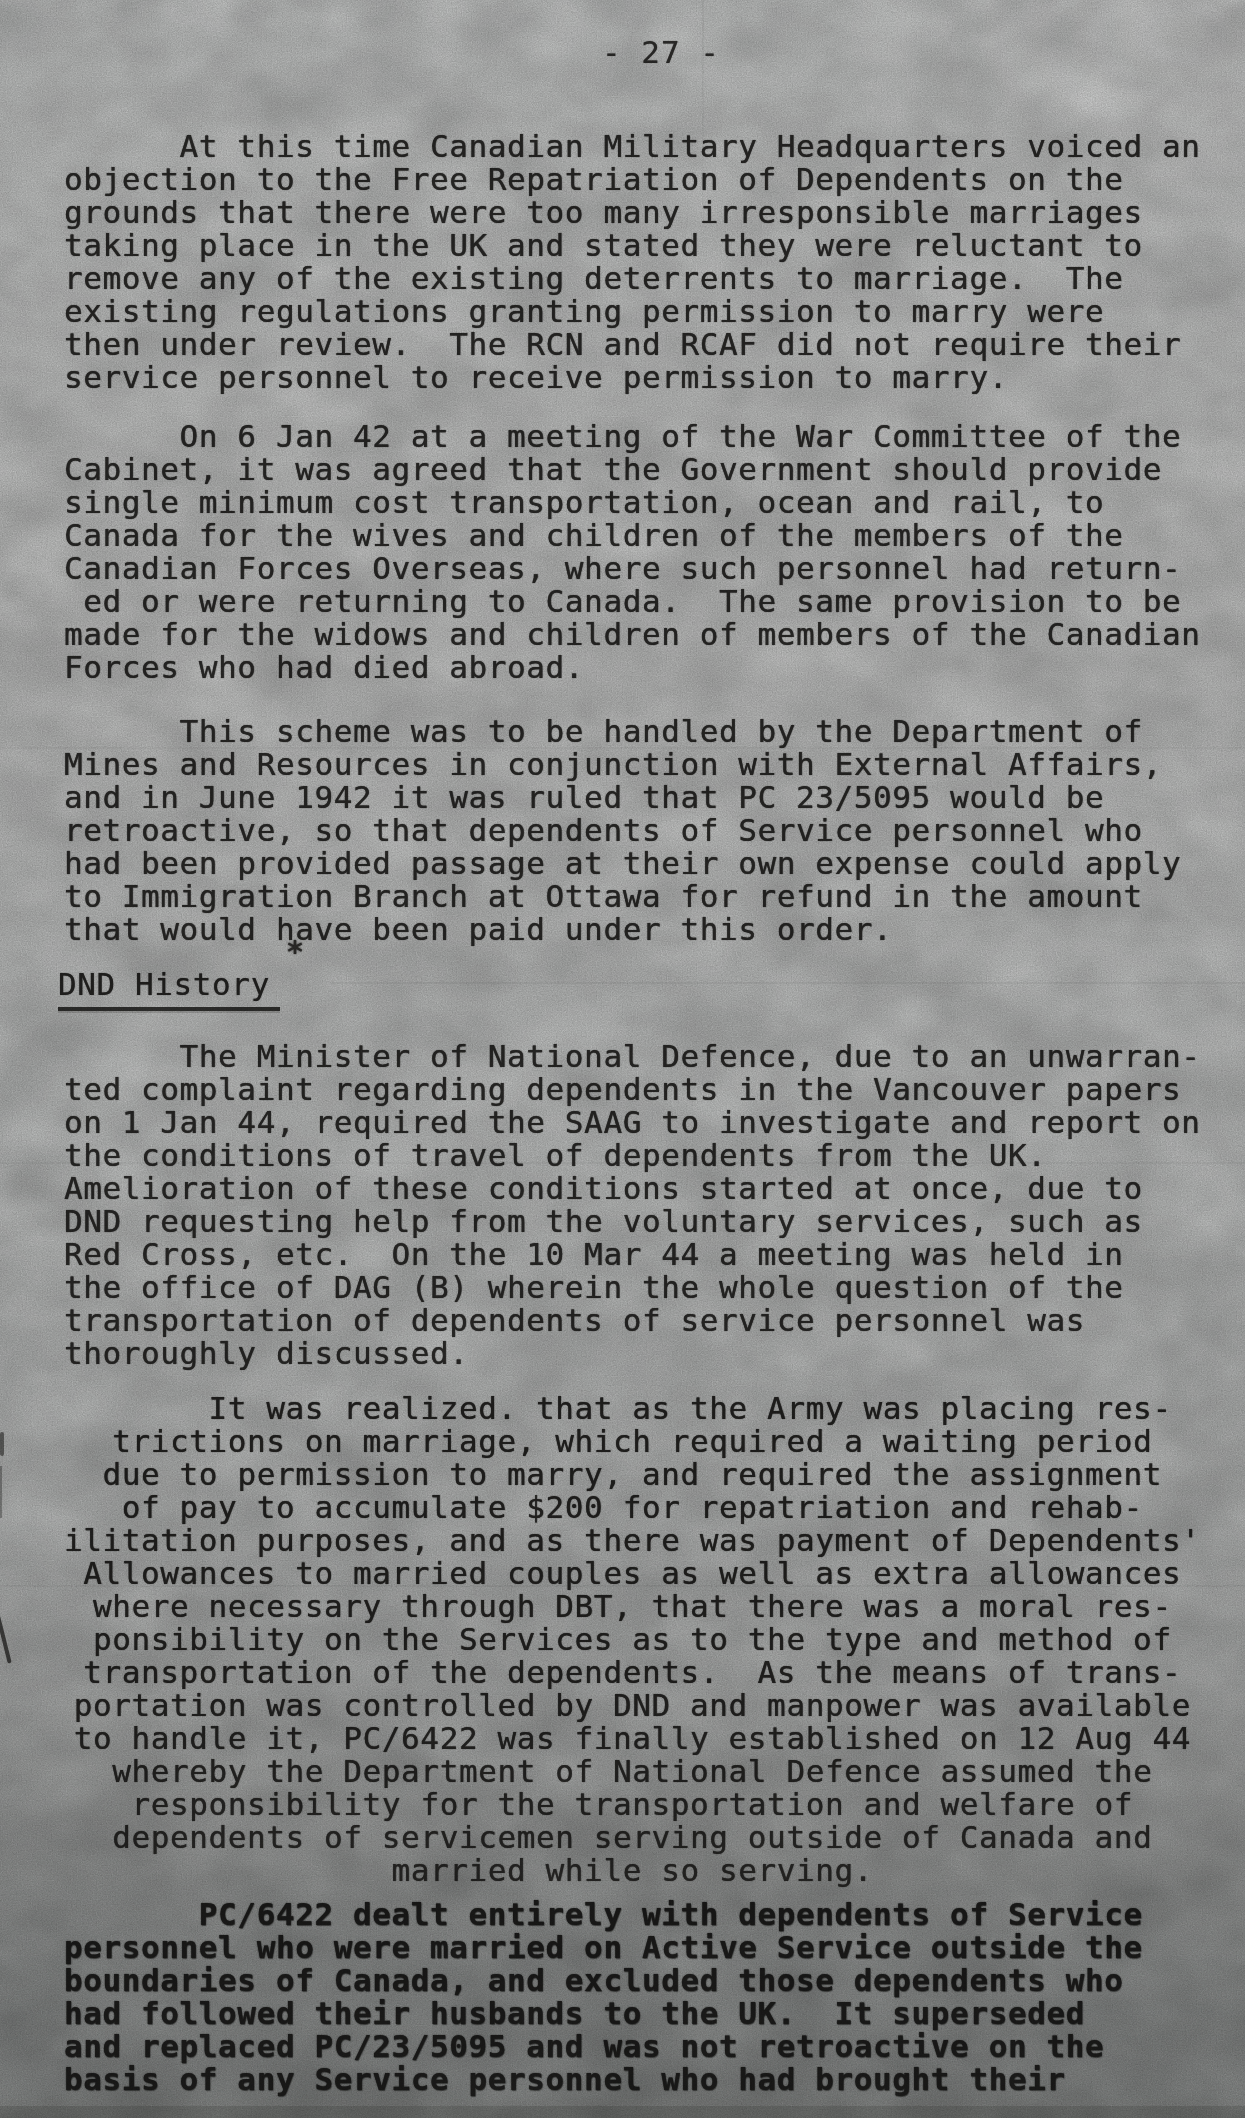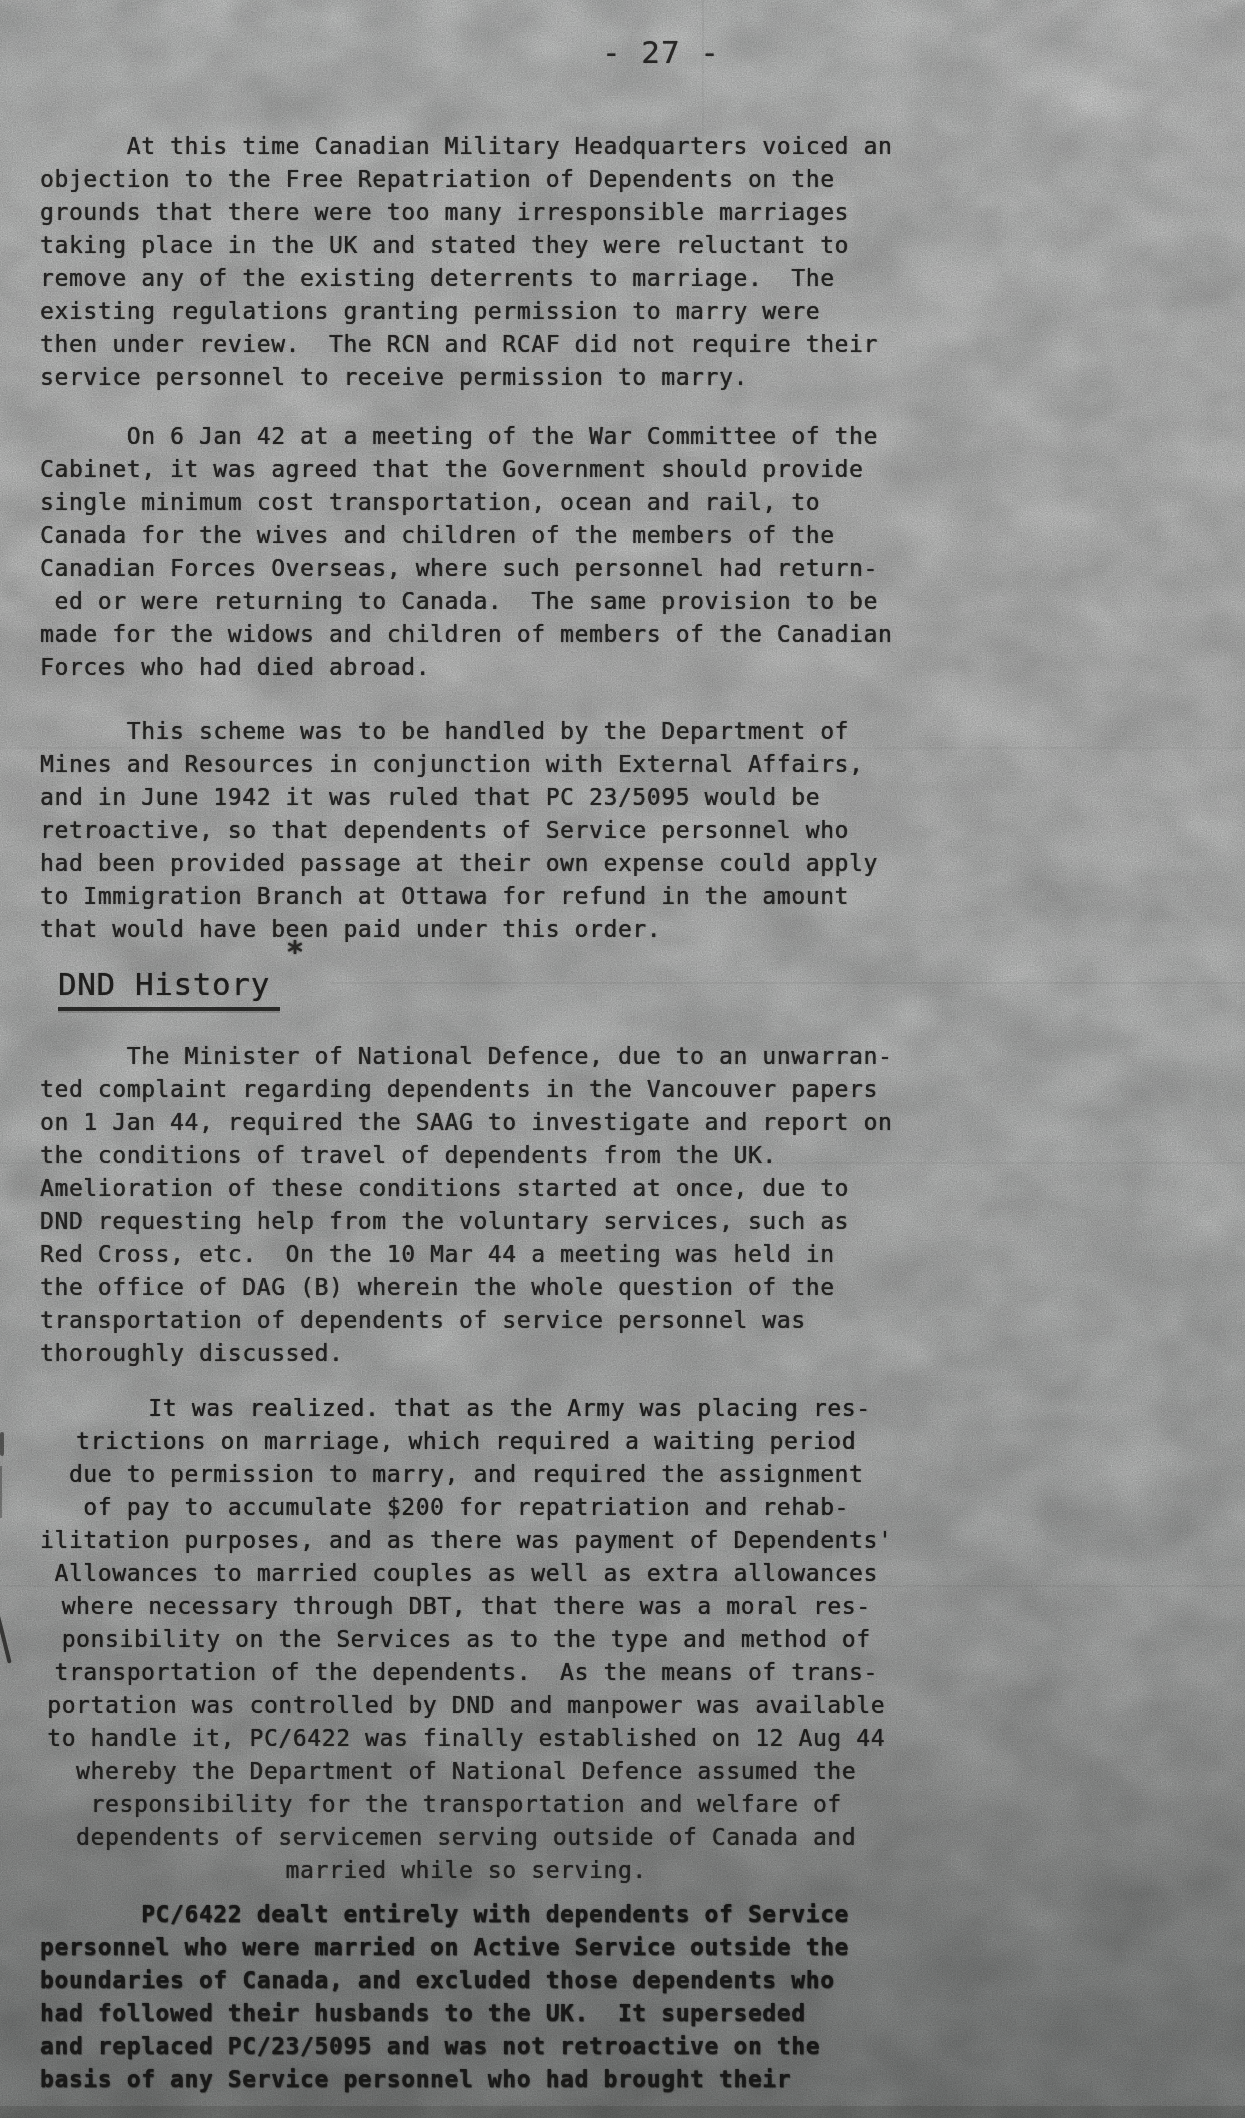--- a/index.html
+++ b/index.html
@@ -8,23 +8,23 @@
     width:1245px;height:2118px;
     overflow:hidden;
     background:
       linear-gradient(180deg,
         #eff1f0 0%, #ecedec 30%, #e8eae9 52%,
         #e0e2e1 66%, #d6d8d7 76%, #c8cac9 86%,
         #c0c3c2 94%, #b9bcbb 100%);
     font-family:"DejaVu Sans Mono","Liberation Mono",monospace;
   }
   .para{
-    position:absolute;left:40px;
+    position:absolute;left:64px;
     white-space:pre;
-    font-size:23px;line-height:33px;letter-spacing:0.6px;
+    font-size:31px;line-height:33px;letter-spacing:0.6px;
     color:#343331;
     text-shadow:0 0 1px rgba(52,51,49,.85), .4px .4px .7px rgba(52,51,49,.45);
   }
   .p5{color:#2c2b29;text-align:center;}
   .p6{
     color:#191817;font-weight:bold;
     text-shadow:0 0 1.4px rgba(20,20,18,.9), .5px .5px 1px rgba(20,20,18,.55);
   }
   .pagenum{
     position:absolute;left:602px;top:34px;

